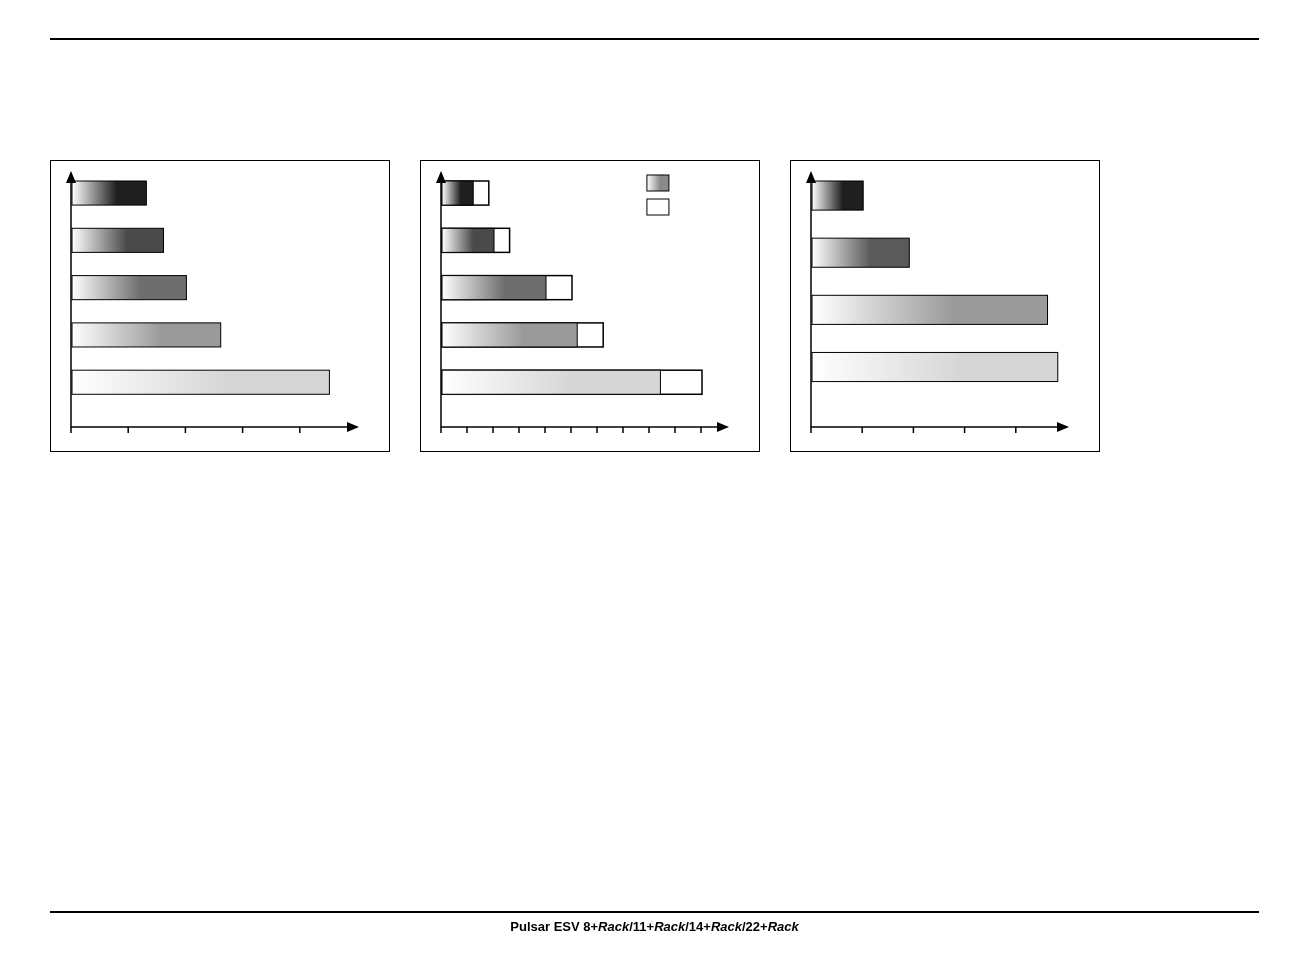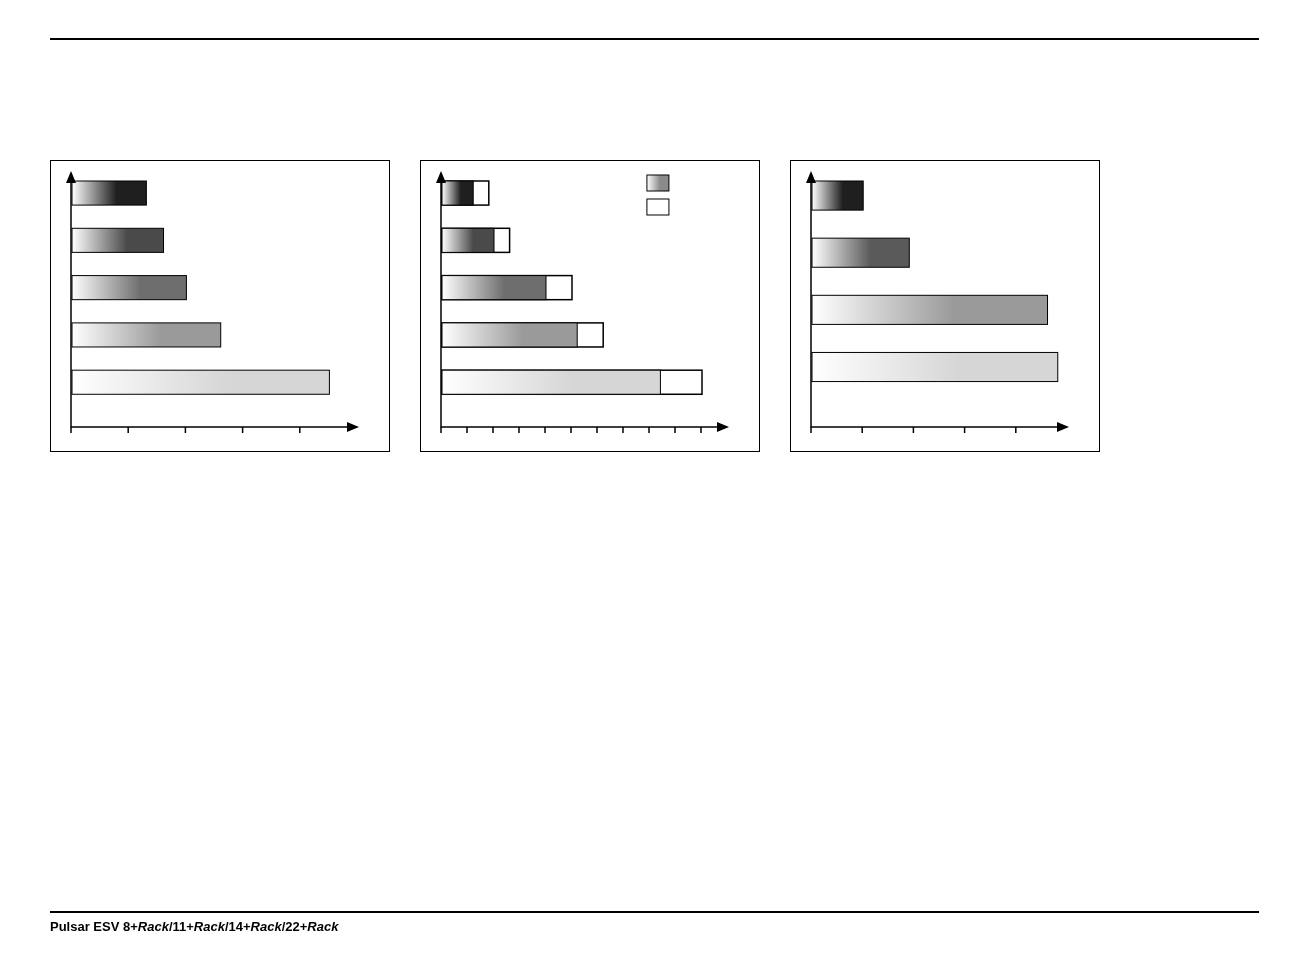--- a/index.html
+++ b/index.html
@@ -39,21 +39,21 @@
     position: absolute;
     left: 50px;
     right: 50px;
     bottom: 20px;
   }
   .bottom-rule {
     border-top: 2px solid #000;
     margin-bottom: 6px;
   }
   .footer-text {
-    text-align: left;
+    text-align: center;
     font-size: 13px;
     font-weight: bold;
   }
   .footer-text .it { font-style: italic; }
 </style>
 </head>
 <body>
 
 <div class="page">
   <div class="top-rule"></div>

